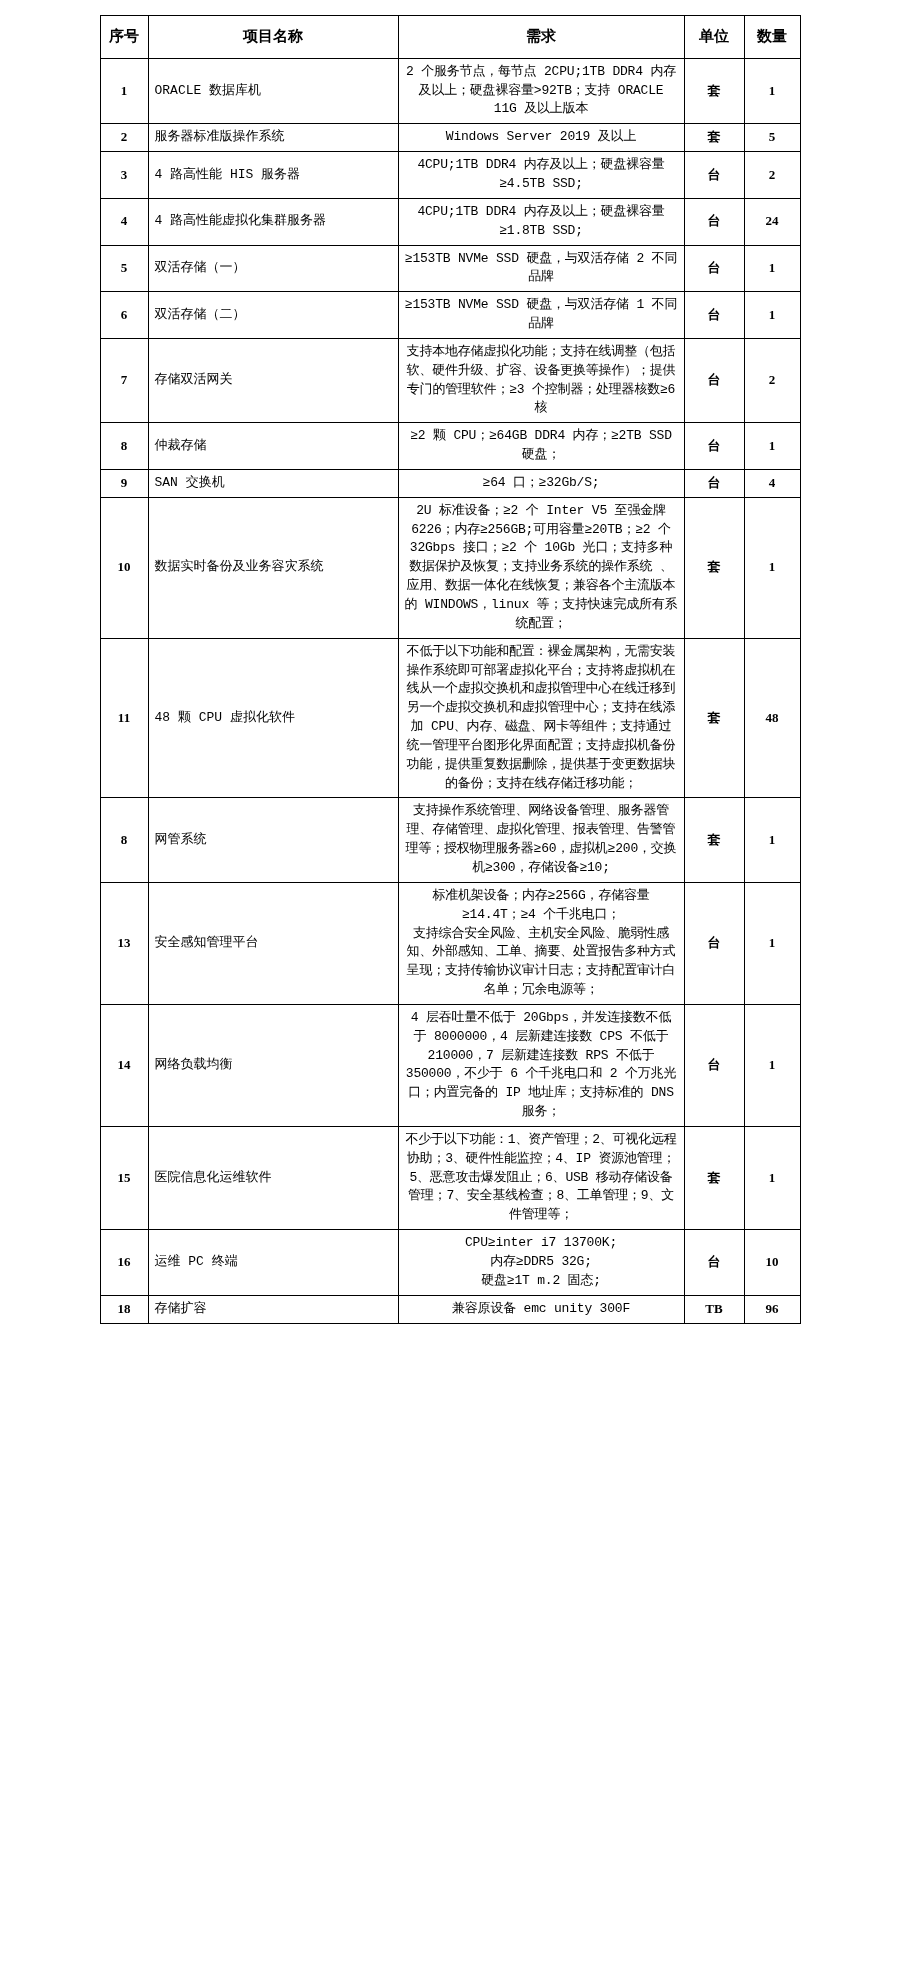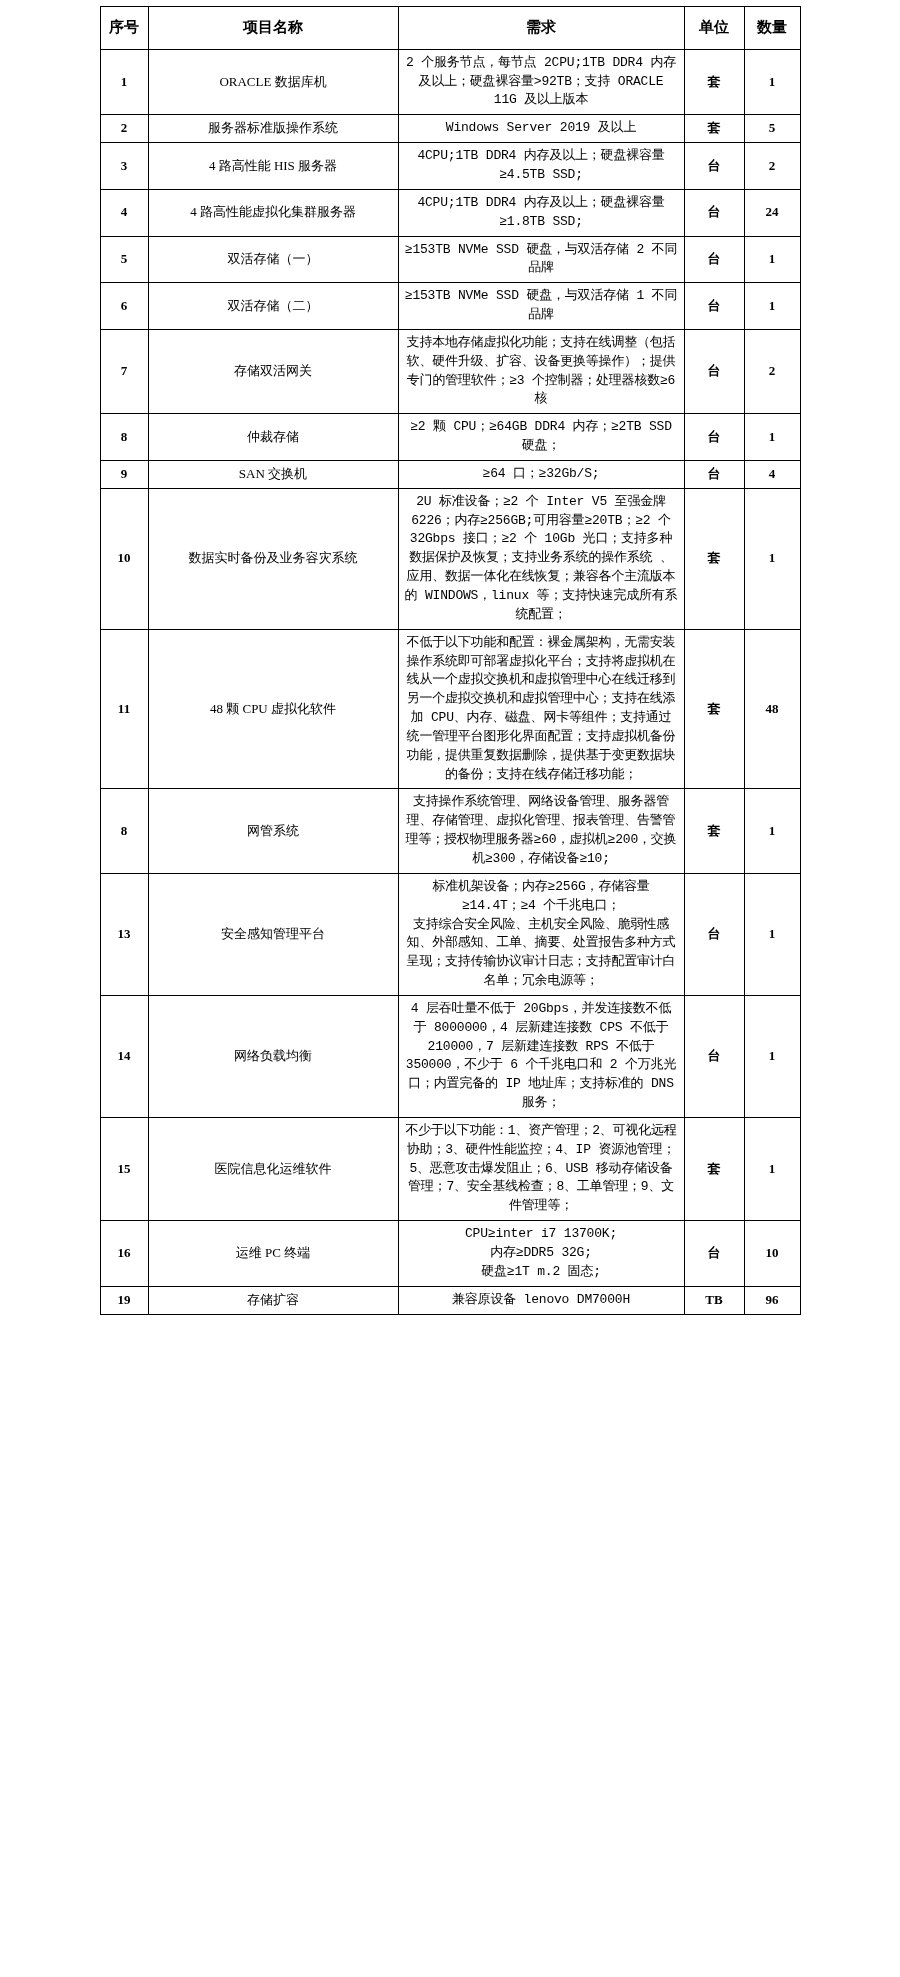--- a/index.html
+++ b/index.html
@@ -13,21 +13,21 @@
     color: #000000;
   }
   .sheet {
     width: 900px;
     box-sizing: border-box;
     padding: 6px 10px 10px 10px;
   }
   table.spec {
     border-collapse: collapse;
     width: 700px;
-    margin: 0 auto;
+    margin: 9px auto;
     table-layout: fixed;
   }
   table.spec th, table.spec td {
     border: 1px solid #000000;
     vertical-align: middle;
     padding: 4px 6px;
     font-size: 13px;
     line-height: 1.45;
   }
   table.spec thead th {
@@ -43,23 +43,24 @@
   col.c-qty    { width: 56px; }
 
   td.no, td.unit, td.qty {
     text-align: center;
     font-weight: bold;
   }
   td.no { font-size: 14px; }
   td.unit { font-size: 13px; }
   td.qty { font-size: 13px; }
   td.name {
-    text-align: center;
+    text-align: left;
     padding-left: 12px;
     font-size: 13.5px;
+    font-family: Liberation Mono, monospace;
   }
   td.req {
     text-align: center;
     font-family: "Liberation Mono", "DejaVu Sans Mono", monospace;
     font-size: 12.3px;
     line-height: 1.5;
     letter-spacing: -0.2px;
     padding: 5px 7px;
   }
   td.req p { margin: 0; }
@@ -199,21 +200,21 @@
           <td class="name">运维 PC 终端</td>
           <td class="req">
             <p>CPU≥inter i7 13700K;</p>
             <p>内存≥DDR5 32G;</p>
             <p>硬盘≥1T m.2 固态;</p>
           </td>
           <td class="unit">台</td>
           <td class="qty">10</td>
         </tr>
         <tr>
-          <td class="no">19</td>
+          <td class="no">18</td>
           <td class="name">存储扩容</td>
-          <td class="req">兼容原设备 lenovo DM7000H</td>
+          <td class="req">兼容原设备 emc unity 300F</td>
           <td class="unit">TB</td>
           <td class="qty">96</td>
         </tr>
       </tbody>
   </table>
 </div>
 
 </body></html>

